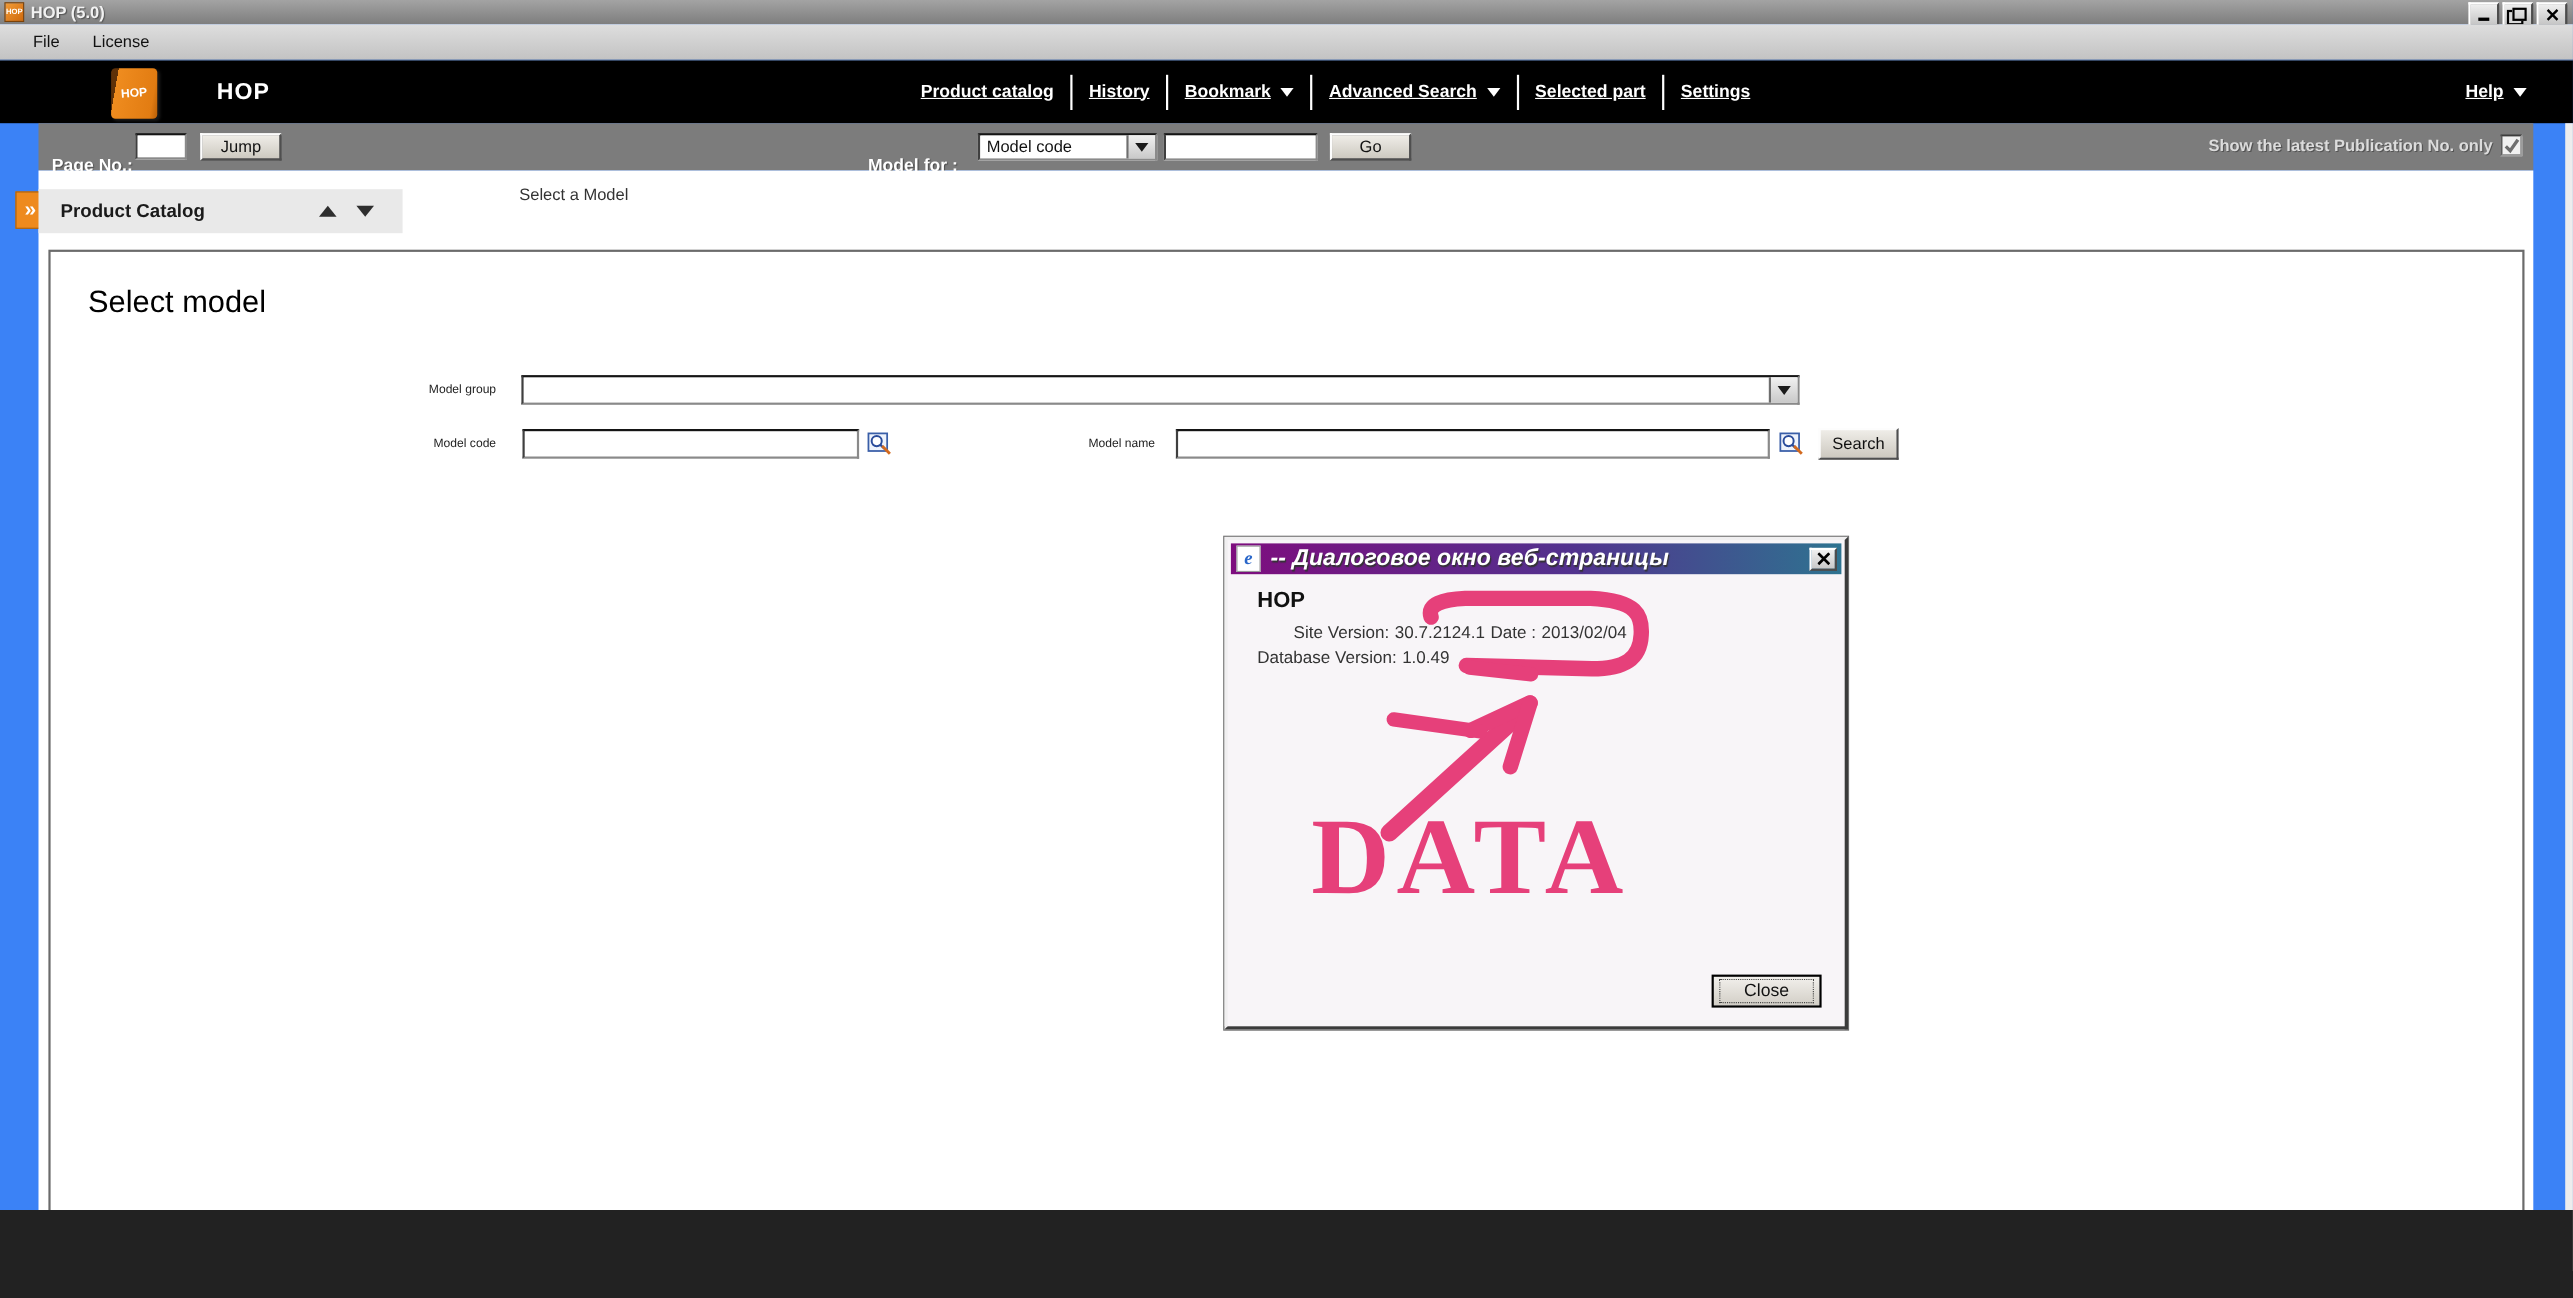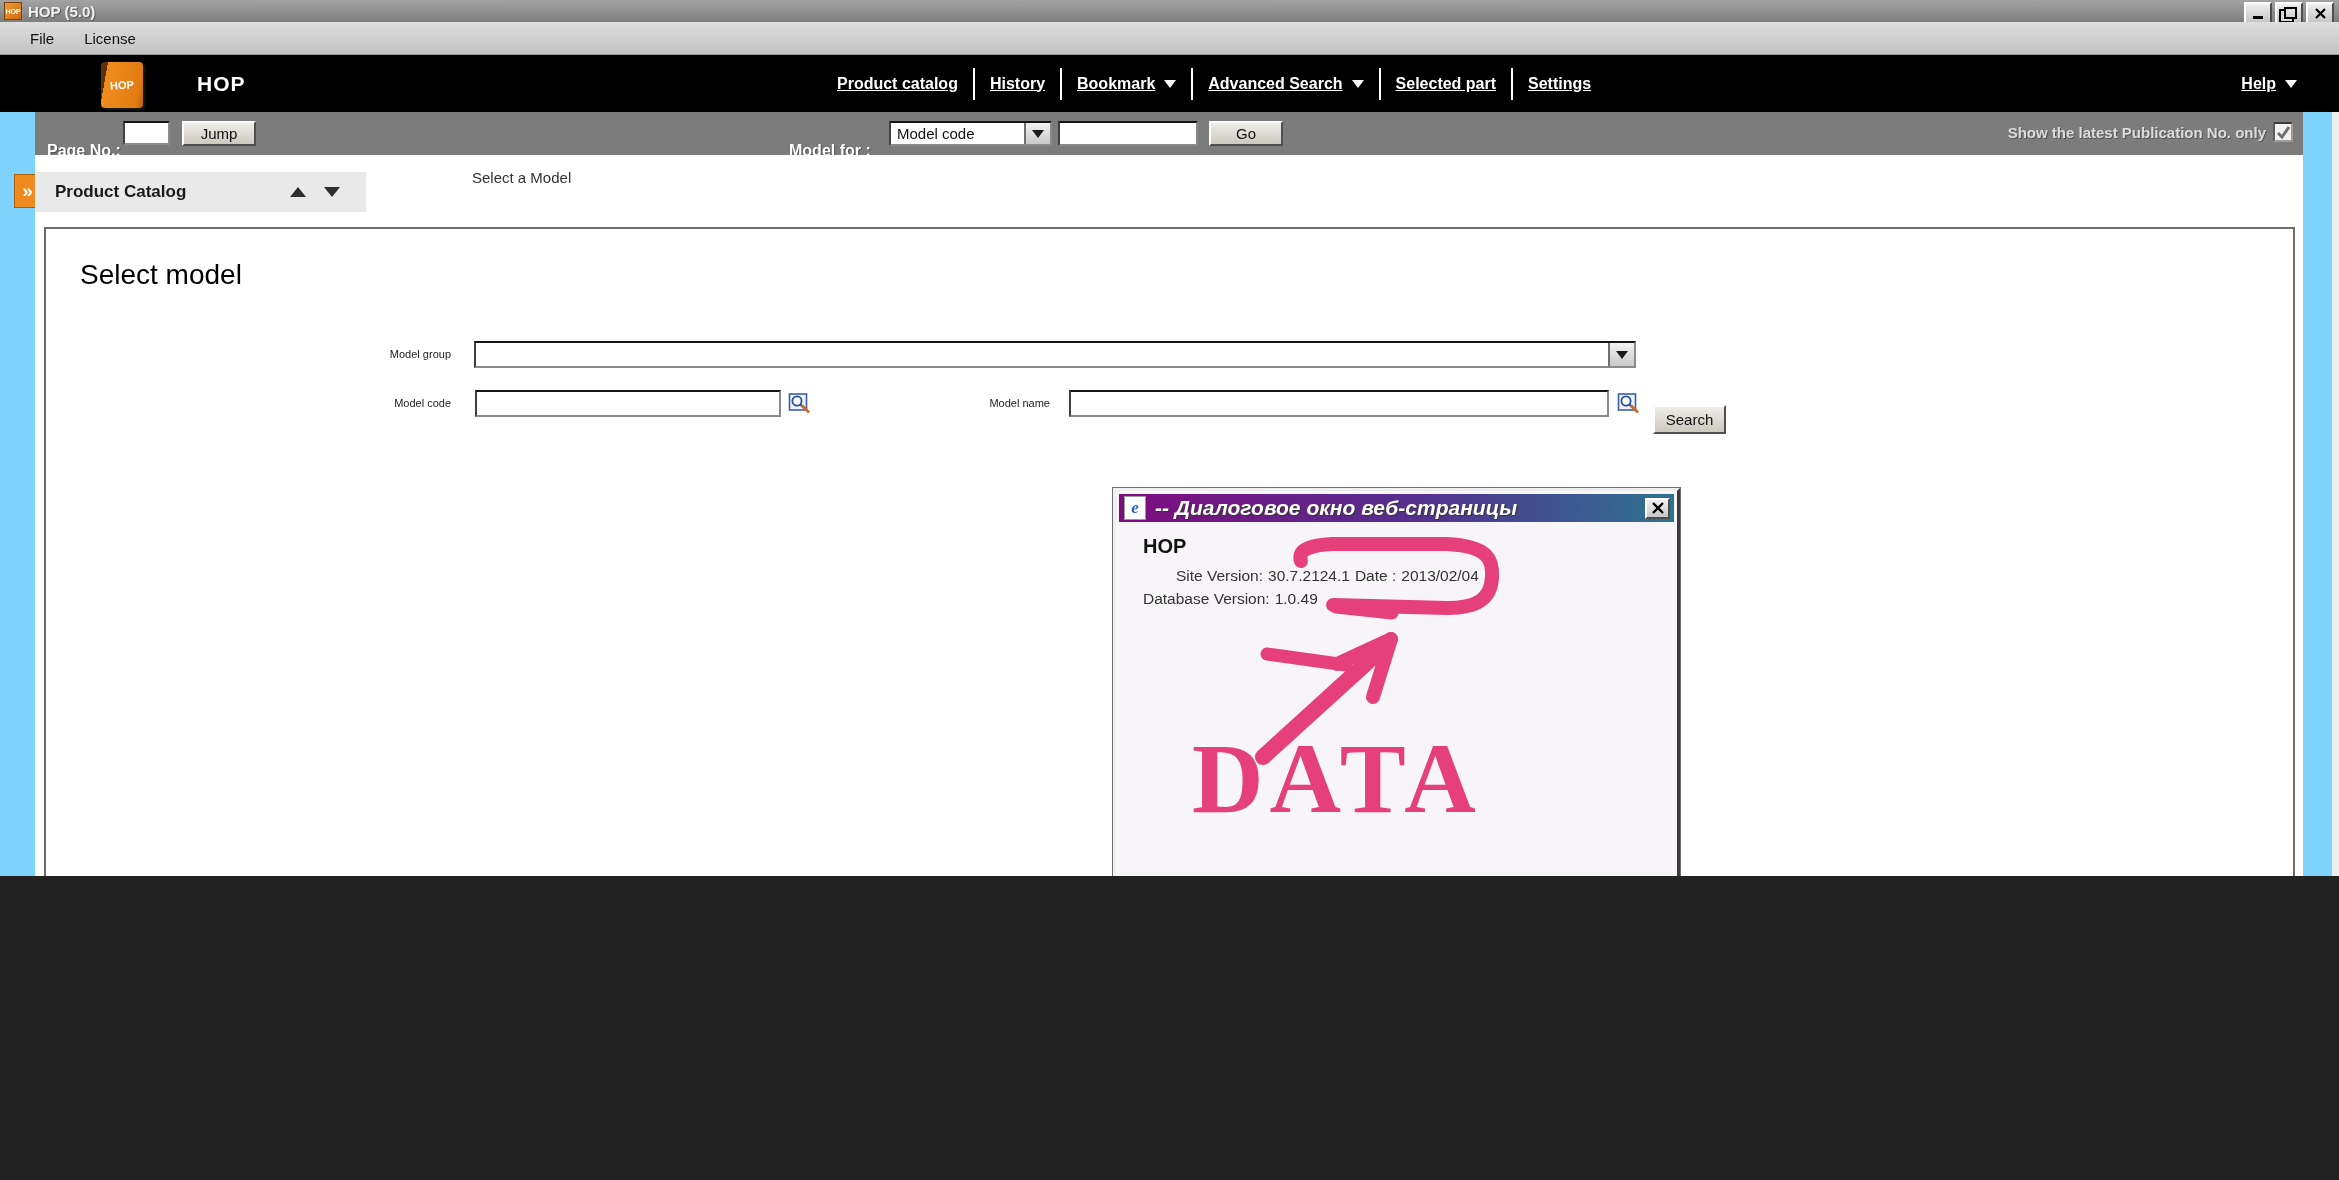--- a/index.html
+++ b/index.html
@@ -1,16 +1,16 @@
 <!DOCTYPE html>
 <html><head>
 <meta charset="utf-8">
 <style>
   html,body{margin:0;padding:0;background:#222;}
-  #app{position:relative;width:2339px;height:876px;background:#7dd3fc;overflow:hidden;
+  #app{position:relative;width:2339px;height:1100px;background:#3b82f6;overflow:hidden;
        font-family:"Liberation Sans",sans-serif;-webkit-font-smoothing:antialiased;}
   .abs{position:absolute;}
 
   
   #titlebar{left:0;top:0;width:2339px;height:22px;background:linear-gradient(180deg,#a3a3a3,#7e7e7e);
             display:flex;align-items:center;}
   #app-icon{width:16px;height:16px;margin:0 6px 0 4px;background:linear-gradient(135deg,#f29b36,#cf6a0e);
             border:1px solid #7a4108;color:#fff;font-size:7px;font-weight:bold;display:flex;
             align-items:center;justify-content:center;}
   #win-title{color:#f2f2f2;font-size:15px;font-weight:bold;text-shadow:1px 1px 1px #555;}
@@ -237,21 +237,21 @@
     </svg>
 
     <div class="form-label" style="left:860px;top:168px;width:144px;">Model name</div>
     <input class="field" style="left: 1023px; top: 161px; width: 540px; height: 27px;" value="">
     <svg class="helper-icon" style="left:1571px;top:162px;" viewBox="0 0 23 23">
       <rect x="1.5" y="3" width="17" height="16" fill="#eef3fc" stroke="#3a5fa8" stroke-width="1.6"></rect>
       <circle cx="9" cy="10" r="4.6" fill="#fff" stroke="#2a4c9b" stroke-width="1.8"></circle>
       <line x1="12.2" y1="13.2" x2="16" y2="17" stroke="#2a4c9b" stroke-width="2"></line>
       <line x1="14" y1="14.5" x2="21" y2="21.5" stroke="#d2691e" stroke-width="2.6"></line>
     </svg>
-    <div class="btn" style="left:1607px;top:176px;width:73px;height:29px;">Search</div>
+    <div class="btn" style="left:1607px;top:160px;width:73px;height:29px;">Search</div>
   </div>
 
   <div id="dialog" class="abs">
     <div id="dlg-titlebar">
       <span id="ie-icon">e</span>
       <span id="dlg-title">-- Диалоговое окно веб-страницы</span>
       <span id="dlg-close-x">
         <svg width="12" height="12">
             <path d="M1 1 L11 11 M11 1 L1 11" stroke="#000" stroke-width="2.4"></path>
           </svg>

